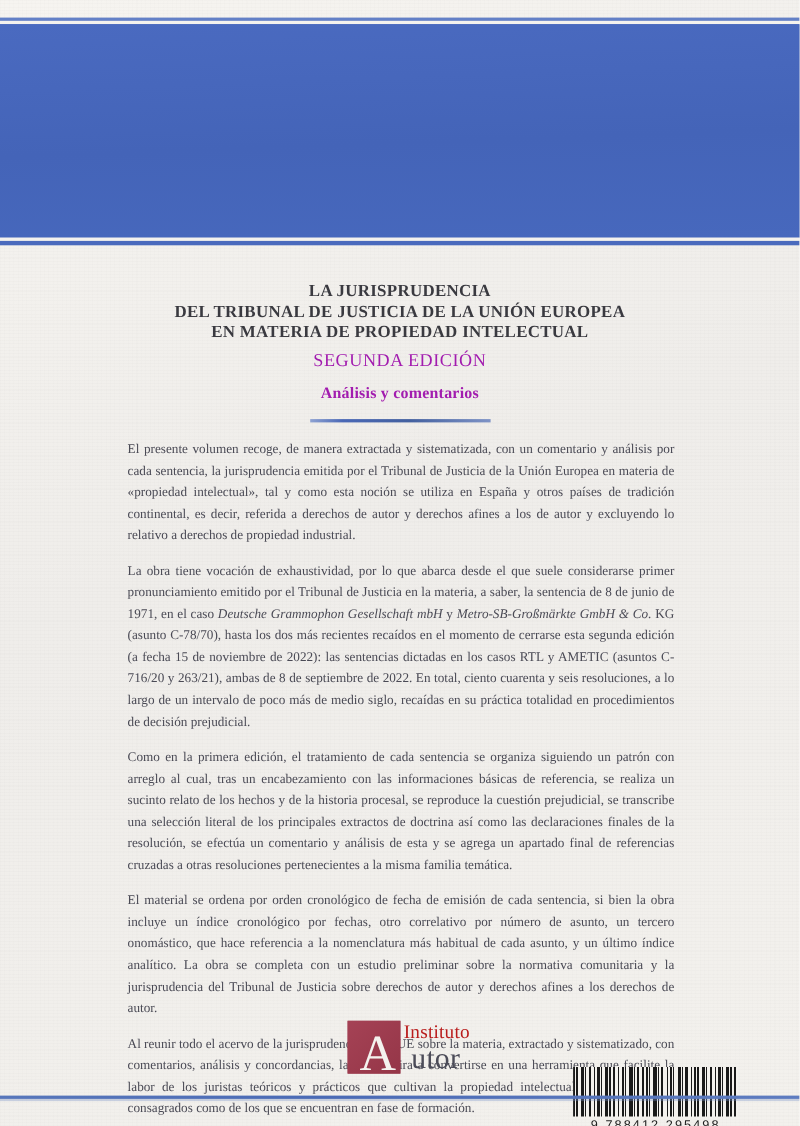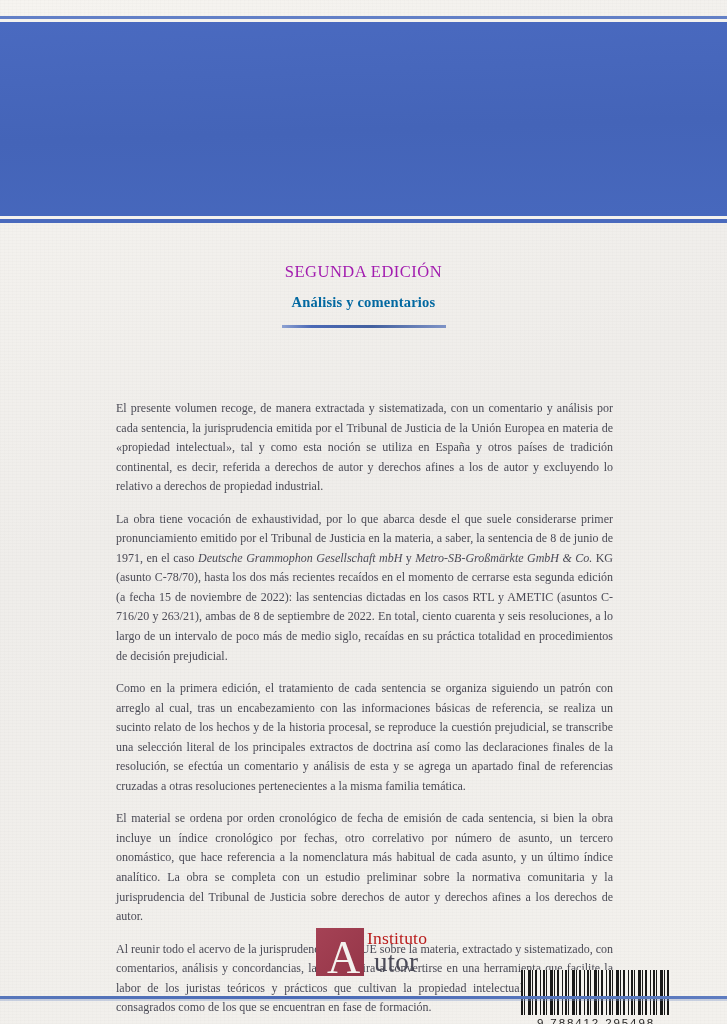--- a/index.html
+++ b/index.html
@@ -91,21 +91,21 @@
     font-size: 16.5px;
     line-height: 20px;
     color: #a21caf;
     letter-spacing: 0.5px;
   }
   .subtitle {
     margin: 12px 0 2px 0;
     font-family: "Liberation Serif", serif;
     font-weight: bold;
     font-size: 14.5px;
-    color: #0369a1;
+    color: #a21caf;
     letter-spacing: 0.2px;
   }
   .rule {
     width: 164px;
     height: 3px;
     margin: 14px auto 0 auto;
     background: linear-gradient(90deg, #8ea2d2 0%, #4a68b6 18%, #43609f 55%, #7e93c6 100%);
   }
 
   
@@ -231,20 +231,25 @@
 
   <div class="band-wrap">
     <div class="band-rule-top"></div>
     <div class="band-gap-top"></div>
     <div class="band-main"></div>
     <div class="band-gap-bot"></div>
     <div class="band-rule-bot"></div>
   </div>
 
   <div class="title-block">
+    <h1 class="main-title">
+      <span class="tline">LA JURISPRUDENCIA</span>
+      <span class="tline">DEL TRIBUNAL DE JUSTICIA DE LA UNIÓN EUROPEA</span>
+      <span class="tline">EN MATERIA DE PROPIEDAD INTELECTUAL</span>
+    </h1>
     <div class="edition">SEGUNDA EDICIÓN</div>
     <div class="subtitle">Análisis y comentarios</div>
     <div class="rule"></div>
   </div>
 
   <div class="body-copy">
     <p class="para">El presente volumen recoge, de manera extractada y sistematizada, con un comentario y análisis por cada sentencia, la jurisprudencia emitida por el Tribunal de Justicia de la Unión Europea en materia de «propiedad intelectual», tal y como esta noción se utiliza en España y otros países de tradición continental, es decir, referida a derechos de autor y derechos afines a los de autor y excluyendo lo relativo a derechos de propiedad industrial.</p>
 
     <p class="para"><span>La obra tiene vocación de exhaustividad, por lo que abarca desde el que suele considerarse primer pronunciamiento emitido por el Tribunal de Justicia en la materia, a saber, la sentencia de 8 de junio de 1971, en el caso </span><i>Deutsche Grammophon Gesellschaft mbH</i><span> y </span><i>Metro-SB-Großmärkte GmbH &amp; Co.</i><span> KG (asunto C-78/70), hasta los dos más recientes recaídos en el momento de cerrarse esta segunda edición (a fecha 15 de noviembre de 2022): las sentencias dictadas en los casos RTL y AMETIC (asuntos C-716/20 y 263/21), ambas de 8 de septiembre de 2022. En total, ciento cuarenta y seis resoluciones, a lo largo de un intervalo de poco más de medio siglo, recaídas en su práctica totalidad en procedimientos de decisión prejudicial.</span></p>
 

